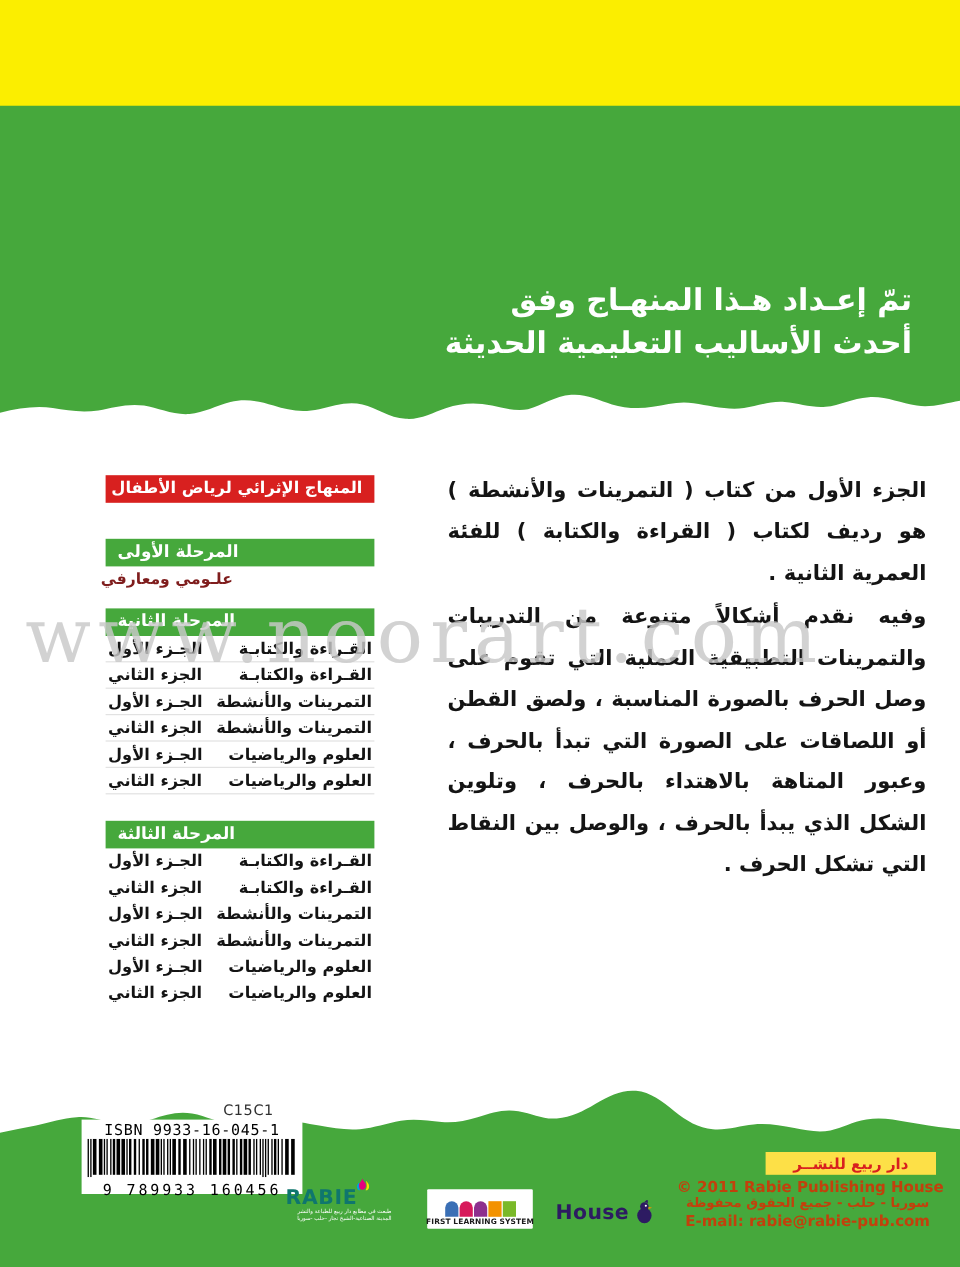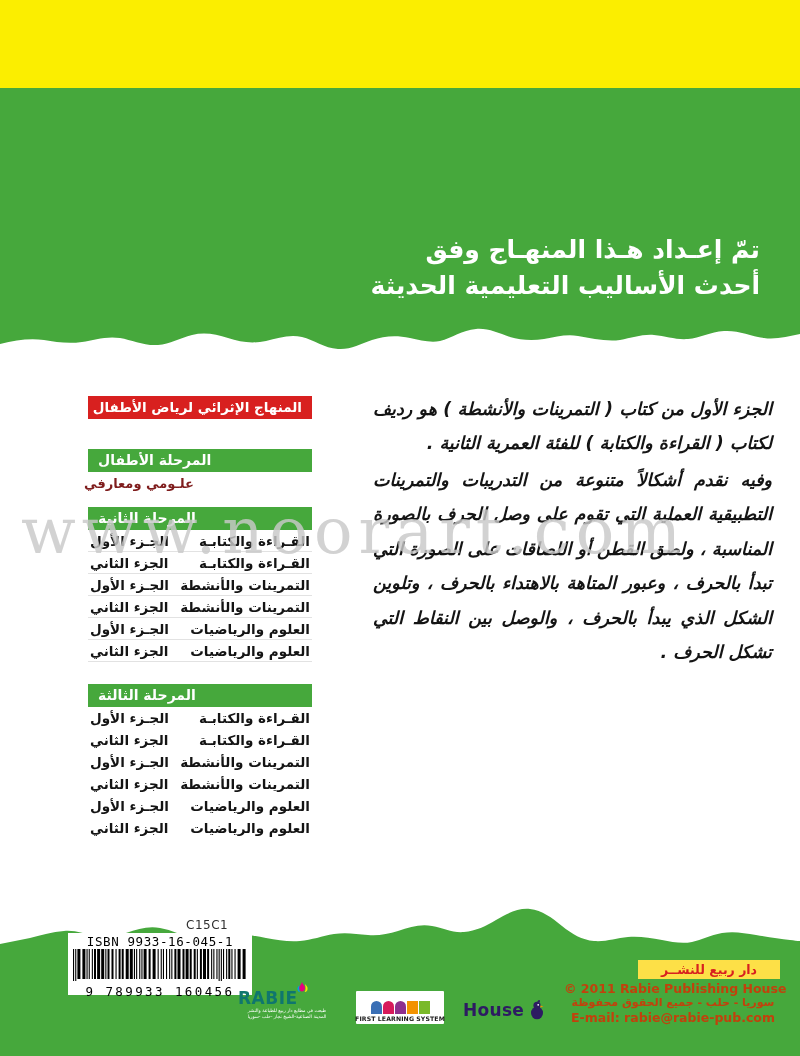--- a/index.html
+++ b/index.html
@@ -24,21 +24,21 @@
     letter-spacing:0px;
   }
   .headline div{white-space:nowrap;}
 
   
   .body-col{
     position:absolute;right:28px;top:392px;width:405px;
     direction:rtl;text-align:justify;color:#141414;
     font-size:17.5px;font-weight:bold;line-height:1.97;
   }
-  .body-col p{margin:0 0 2px 6px;font-style:italic;}
+  .body-col p{margin:0 0 2px 6px;}
   .body-col p.first{text-align:justify;}
   .body-col p.second{text-align:justify;}
 
   
   .index-col{position:absolute;left:88px;top:396px;width:224px;direction:rtl;}
 
   .bar{
     display:block;width:224px;box-sizing:border-box;
     color:#ffffff;font-weight:bold;text-align:left;
     padding:3px 10px 4px 10px;white-space:nowrap;
@@ -160,21 +160,21 @@
     <p class="first">الجزء الأول من كتاب ( التمرينات والأنشطة ) هو رديف لكتاب ( القراءة والكتابة ) للفئة العمرية الثانية .</p>
     <p class="second">وفيه نقدم أشكالاً متنوعة من التدريبات والتمرينات التطبيقية العملية التي تقوم على وصل الحرف بالصورة المناسبة ، ولصق القطن أو اللصاقات على الصورة التي تبدأ بالحرف ، وعبور المتاهة بالاهتداء بالحرف ، وتلوين الشكل الذي يبدأ بالحرف ، والوصل بين النقاط التي تشكل الحرف .</p>
   </div>
 
   <div class="index-col">
 
     <div class="bar bar-red">المنهاج الإثرائي لرياض الأطفال</div>
 
     <div class="gap-lg"></div>
 
-    <div class="bar bar-green">المرحلة الأطفال</div>
+    <div class="bar bar-green">المرحلة الأولى</div>
     <div class="sub-note">علـومي ومعارفي</div>
 
     <div class="gap-sm"></div>
 
     <div class="bar bar-green">المرحلة الثانية</div>
     <div class="rows bordered" id="stage2-rows">
         <div class="row">
           <span class="subject">القـراءة والكتابـة</span>
           <span class="part">الجـزء الأول</span>
         </div>

